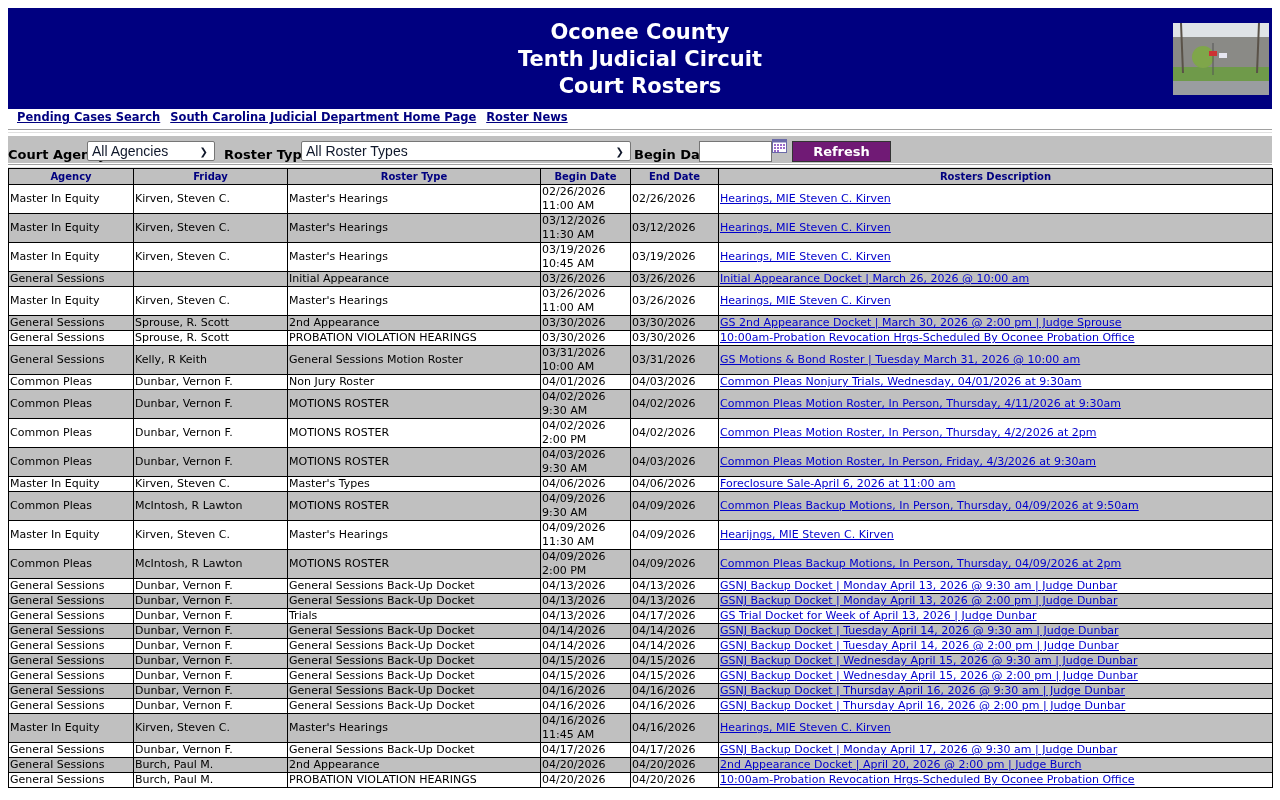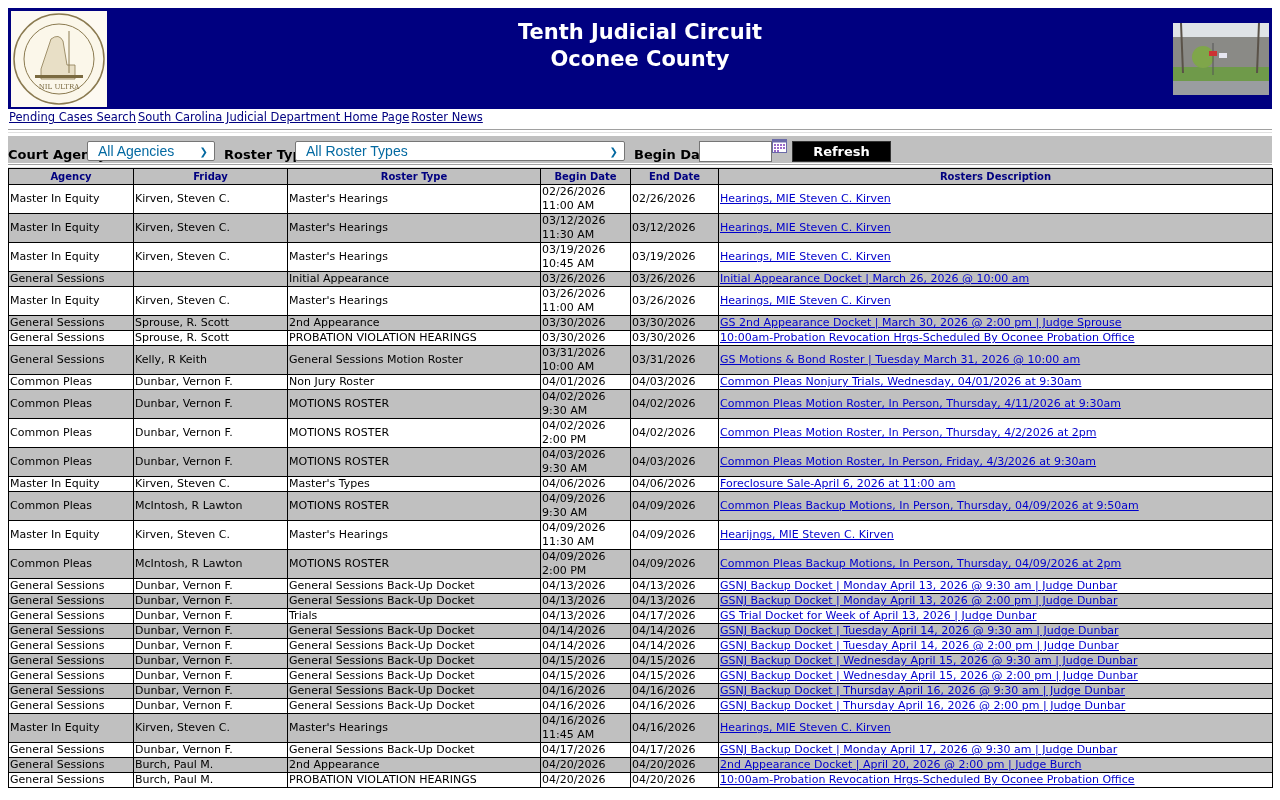--- a/index.html
+++ b/index.html
@@ -6,59 +6,50 @@
   body { width:1280px; height:800px; overflow:hidden; font-family:"DejaVu Sans", sans-serif; font-size:11px; color:#000; position:relative; }
 
   .header { position:absolute; left:8px; top:8px; width:1264px; height:101px; background:#000080; }
   .seal { position:absolute; left:3px; top:3px; width:96px; height:96px; background:#fdfaf2; }
   .seal svg { width:96px; height:96px; display:block; }
   .title { position:absolute; left:0; right:0; top:11px; text-align:center; color:#fff; font-family:"DejaVu Sans", sans-serif; font-weight:bold; font-size:21px; line-height:27px; }
   .photo { position:absolute; left:1165px; top:15px; width:96px; height:72px; }
   .photo svg { width:96px; height:72px; display:block; }
 
   .navlinks { position:absolute; left:9px; top:110px; white-space:nowrap; }
-  .navlinks a { color:#000080; font-weight:normal; font-size:11.5px; text-decoration:underline; margin-right:2px; }
+  .navlinks a { color:#000080; font-weight:bold; font-size:11.5px; text-decoration:underline; margin-right:2px;margin-left:8px; }
   .hr1 { position:absolute; left:8px; top:129px; width:1264px; height:2px; border-top:1px solid #a0a0a0; border-bottom:1px solid #e0e0e0; }
 
   .filterbar { position:absolute; left:8px; top:136px; width:1264px; height:27px; background:#c0c0c0; }
   .flabel { position:absolute; top:11px; font-size:13px; font-weight:bold; color:#000; }
-  .fselect { position:absolute; top:5px; height:20px; background:#fff; border:1px solid #767676; border-radius:2px; font-family:"Liberation Sans", sans-serif; font-size:14px; line-height:18px; padding-left:10px; box-sizing:border-box; color:#0369a1; }
+  .fselect { position:absolute; top:5px; height:20px; background:#fff; border:1px solid #767676; border-radius:2px; font-family:"Liberation Sans", sans-serif; font-size:14px; line-height:18px; padding-left:4px; box-sizing:border-box; color:#0f172a; }
   .fselect .chev { position:absolute; right:6px; top:1px; font-size:10px; }
   .finput { position:absolute; top:5px; height:21px; width:73px; background:#fff; border:1px solid #767676; box-sizing:border-box; }
   .calicon { position:absolute; left:764px; top:3px; width:15px; height:14px; }
-  .refresh { position:absolute; left:784px; top:5px; width:99px; height:21px; background:#000000; color:#fff; font-weight:bold; font-size:13px; text-align:center; line-height:20px; border:1px solid #333; box-sizing:border-box; }
+  .refresh { position:absolute; left:784px; top:5px; width:99px; height:21px; background:#701a75; color:#fff; font-weight:bold; font-size:13px; text-align:center; line-height:20px; border:1px solid #333; box-sizing:border-box; }
   .hr2 { position:absolute; left:8px; top:164px; width:1264px; height:2px; border-top:1px solid #a0a0a0; border-bottom:1px solid #e0e0e0; }
 
   table.roster { position:absolute; left:8px; top:168px; width:1264px; border-collapse:collapse; table-layout:fixed; }
   table.roster th, table.roster td { border:1px solid #000; padding:0 1px; vertical-align:middle; overflow:hidden; white-space:nowrap; }
   table.roster th { background:#c0c0c0; color:#000080; font-weight:bold; font-size:10px; height:15px; text-align:center; }
   table.roster td { font-size:11px; line-height:14px; }
   table.roster tr.odd td { background:#ffffff; }
   table.roster tr.even td { background:#c0c0c0; }
   table.roster tr.tall td { height:27px; }
   table.roster tr.short td { height:14px; }
   table.roster td a { color:#0000cc; text-decoration:underline; }
 </style>
 </head>
 <body>
 
 <div class="header">
-  <div class="seal">
-    <svg viewBox="0 0 96 96">
-      <circle cx="48" cy="48" r="45" fill="#fbf7ea" stroke="#8a7a50" stroke-width="1.5"></circle>
-      <circle cx="48" cy="48" r="35" fill="none" stroke="#8a7a50" stroke-width="1"></circle>
-      <path d="M40 28 q8 -6 12 2 l4 24 h8 v14 h-34 v-10 z" fill="#e8dfc6" stroke="#8a7a50" stroke-width="0.8"></path>
-      <line x1="58" y1="20" x2="58" y2="62" stroke="#8a7a50" stroke-width="1"></line>
-      <rect x="24" y="64" width="48" height="3" fill="#7a6a40"></rect>
-      <text x="48" y="78" font-size="7" text-anchor="middle" fill="#7a6a40" font-family="DejaVu Serif, serif">NIL ULTRA</text>
-    </svg>
-  </div>
   <div class="title">
+    <div>Oconee County</div>
     <div>Tenth Judicial Circuit</div>
-    <div>Oconee County</div>
+    <div>Court Rosters</div>
   </div>
   <div class="photo">
     <svg viewBox="0 0 96 72">
       <rect width="96" height="72" fill="#dfe3e6"></rect>
       <rect x="0" y="14" width="96" height="30" fill="#8a8a86"></rect>
       <rect x="0" y="44" width="96" height="14" fill="#6f9a4a"></rect>
       <rect x="0" y="58" width="96" height="14" fill="#9a9da0"></rect>
       <circle cx="30" cy="34" r="11" fill="#7fa64a"></circle>
       <line x1="40" y1="20" x2="40" y2="52" stroke="#555" stroke-width="1"></line>
       <rect x="36" y="28" width="8" height="5" fill="#c33"></rect>
@@ -73,21 +64,21 @@
 </div>
 <div class="hr1"></div>
 
 <div class="filterbar">
   <span class="flabel" style="left:0px;">Court Agency</span>
   <div class="fselect" style="left:79px; width:128px;">
     <span>All Agencies</span>
     <span class="chev">❯</span>
   </div>
   <span class="flabel" style="left:216px;">Roster Type</span>
-  <div class="fselect" style="left:287px; width:330px;">
+  <div class="fselect" style="left:293px; width:330px;">
     <span>All Roster Types</span>
     <span class="chev">❯</span>
   </div>
   <span class="flabel" style="left:626px;">Begin Date</span>
   <div class="finput" style="left:691px;"></div>
   <svg class="calicon" viewBox="0 0 15 14">
     <rect x="0.5" y="0.5" width="14" height="13" fill="#fff" stroke="#6a6aa8"></rect>
     <rect x="0.5" y="0.5" width="14" height="3" fill="#6a6aa8"></rect>
     <g fill="#9a6ac8">
         <rect x="2" y="5" width="2" height="2"></rect>

